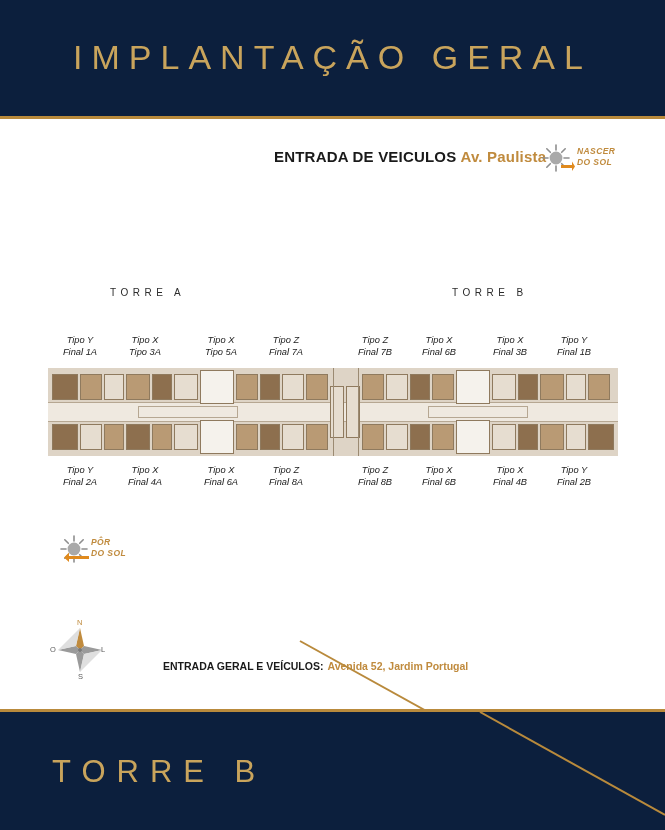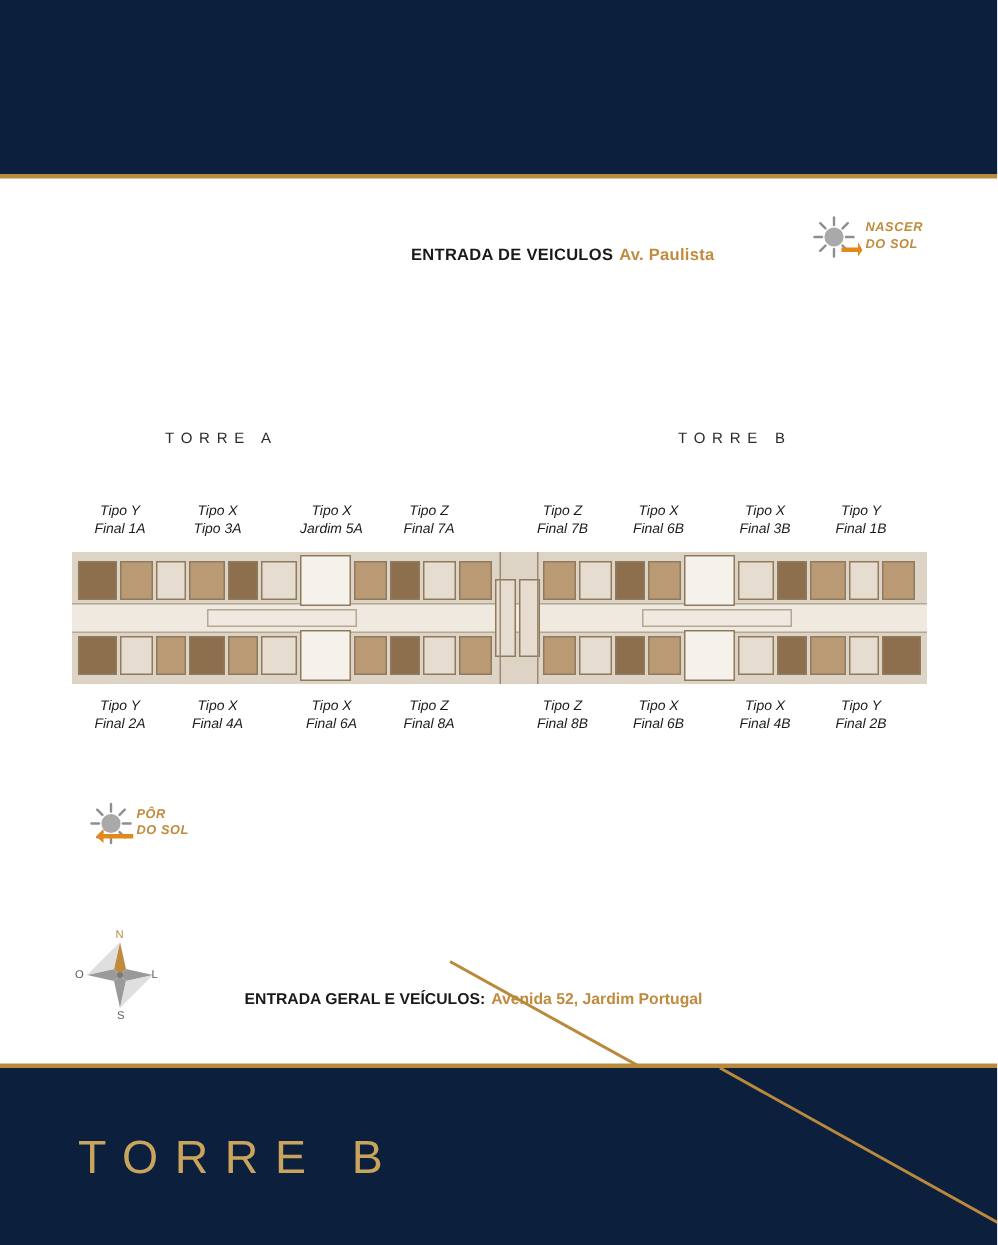--- a/index.html
+++ b/index.html
@@ -77,22 +77,22 @@
     position: absolute;
     left: 0; top: 640px;
     width: 665px; height: 190px;
     overflow: hidden;
     pointer-events: none;
   }
 
   
   .entrada-veiculos {
     position: absolute;
-    left: 226px; top: 164px;
-    font-size: 11px;
+    left: 226px; top: 148px;
+    font-size: 15px;
     font-weight: bold;
     color: #1a1a1a;
     letter-spacing: 0.2px;
     white-space: nowrap;
     padding-left: 48px;
   }
   .entrada-veiculos .addr {
     color: #c08b3e;
     font-weight: bold;
     margin-left: 4px;
@@ -220,20 +220,21 @@
     margin-left: 4px;
   }
 </style>
 </head>
 <body>
 
 <div id="page">
 
   <div class="header"></div>
   <div class="header-rule"></div>
+  <div class="header-title">IMPLANTAÇÃO GERAL</div>
 
   <div class="entrada-veiculos">
     <span>ENTRADA DE VEICULOS</span><span class="addr">Av. Paulista</span>
   </div>
 
   <div class="sun-nascer">
     <svg class="sun-glyph" viewBox="0 0 34 34">
       <g stroke="#8e8e8e" stroke-width="1.6" stroke-linecap="round">
         <line x1="15" y1="2" x2="15" y2="7"></line>
         <line x1="15" y1="23" x2="15" y2="28"></line>
@@ -259,21 +260,21 @@
   <div class="unit-label" style="left:45px; top:334px;">
     <span class="l1">Tipo Y</span>
     <span class="l2">Final 1A</span>
   </div>
   <div class="unit-label" style="left:110px; top:334px;">
     <span class="l1">Tipo X</span>
     <span class="l2">Tipo 3A</span>
   </div>
   <div class="unit-label" style="left:186px; top:334px;">
     <span class="l1">Tipo X</span>
-    <span class="l2">Jardim 5A</span>
+    <span class="l2">Tipo 5A</span>
   </div>
   <div class="unit-label" style="left:251px; top:334px;">
     <span class="l1">Tipo Z</span>
     <span class="l2">Final 7A</span>
   </div>
   <div class="unit-label" style="left:340px; top:334px;">
     <span class="l1">Tipo Z</span>
     <span class="l2">Final 7B</span>
   </div>
   <div class="unit-label" style="left:404px; top:334px;">

